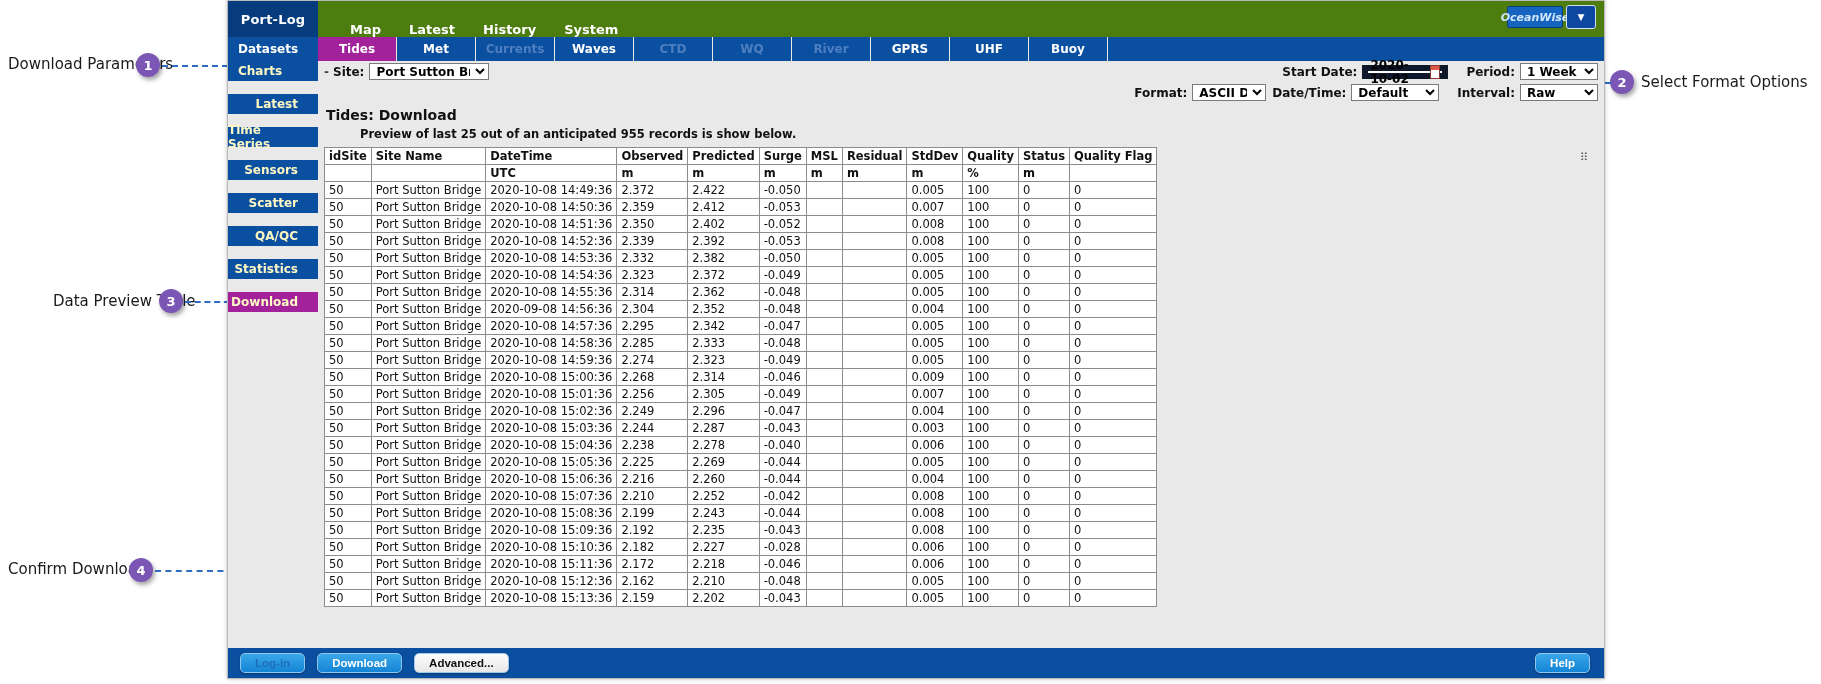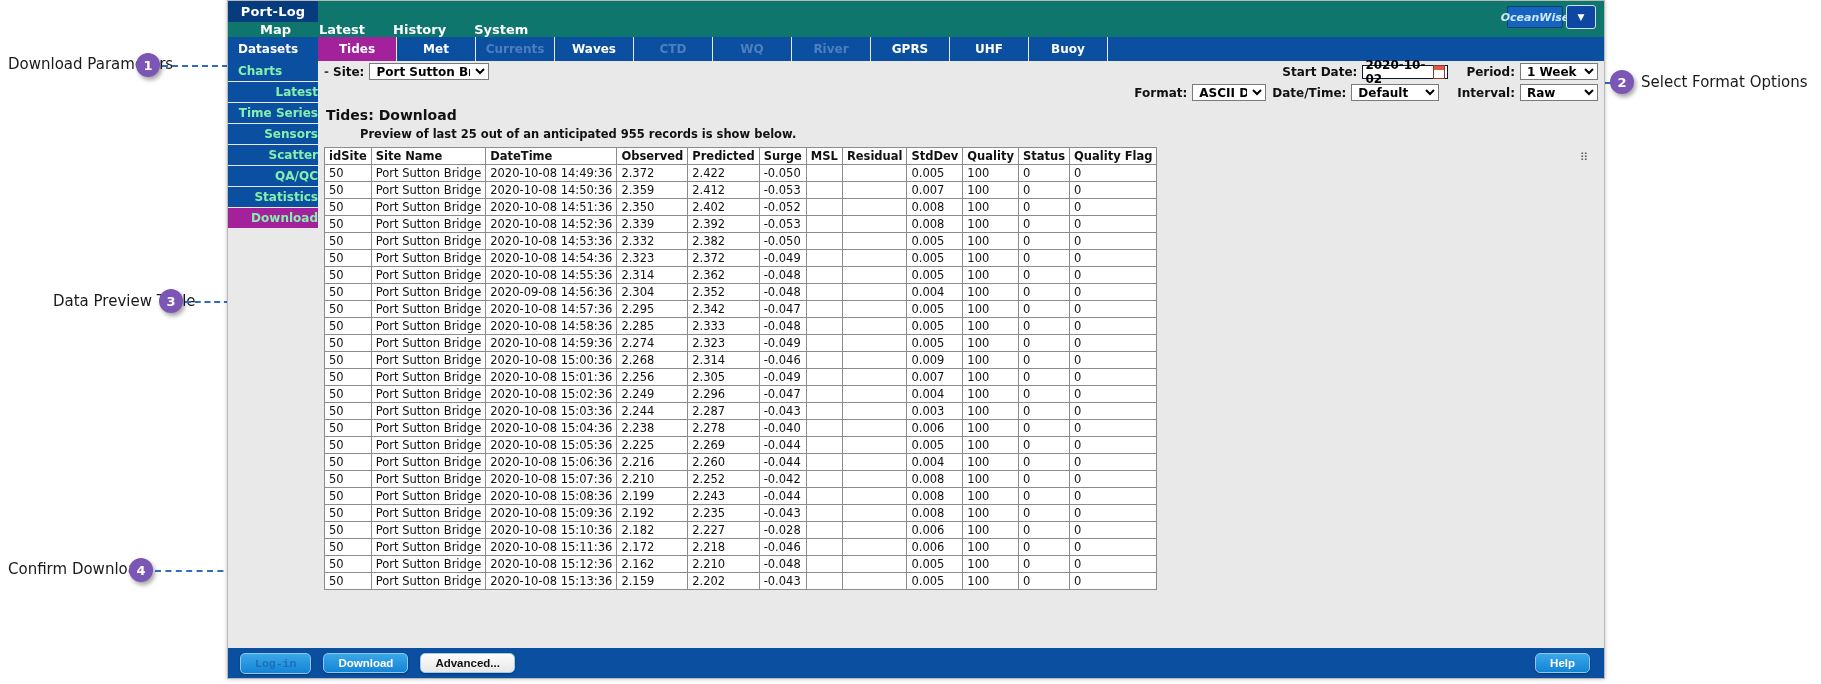--- a/index.html
+++ b/index.html
@@ -23,23 +23,22 @@
     position:absolute;height:0;border-top:2px dashed #2f6bbf;
   }
   
   .app{
     position:absolute;left:227px;top:0;width:1378px;height:679px;
     background:#e9e9e9;border:1px solid #b9b9b9;box-sizing:border-box;
     box-shadow:0 0 4px rgba(0,0,0,.25);
   }
   
   .topbar{
-    height:36px;background:#0f766e;display:flex;align-items:flex-start;
+    height:36px;background:#4d7c0f;display:flex;align-items:flex-end;
     position:relative;
-    flex-direction:column;
   }
   .brand{
     width:90px;min-width:90px;height:36px;background:#063b7d;color:#fff;
     font-weight:bold;font-size:13px;display:flex;align-items:center;
     justify-content:center;letter-spacing:.2px;
   }
   .topmenu{display:flex;align-items:center;gap:0;margin-left:18px;}
   .topmenu span{
     color:#fff;font-weight:bold;font-size:13px;padding:0 14px;cursor:default;
   }
@@ -71,40 +70,40 @@
   }
   .tab.active{background:#a3219b;}
   .tab.disabled{color:#4d7fc0;}
   .tabfill{flex:1;background:#0b4fa0;}
   
   .body{display:flex;height:531px;}
   .sidebar{
     width:90px;min-width:90px;background:#e9e9e9;padding-top:0;
   }
   .sbitem{
-    height:21px;background:#0b4fa0;color:#86efac;font-weight:bold;font-size:12px;
-    display:flex;align-items:center;justify-content:flex-end;padding-right:0;
-    margin-bottom:0;box-sizing:border-box;border-bottom:1px solid #e9e9e9;
+    height:21px;background:#0b4fa0;color:#fef9c3;font-weight:bold;font-size:12px;
+    display:flex;align-items:center;justify-content:flex-end;padding-right:20px;
+    margin-bottom:12px;box-sizing:border-box;border-bottom:1px solid #e9e9e9;
   }
   .sbitem.first{justify-content:flex-start;padding-left:10px;}
   .sbitem.active{background:#a3219b;}
   .content{flex:1;background:#e9e9e9;position:relative;padding:0 6px;}
   
   .prow{display:flex;align-items:center;height:21px;font-size:12px;font-weight:bold;color:#111;}
   .prow .left{display:flex;align-items:center;}
   .dash{color:#444;margin-right:4px;font-weight:bold;}
   .lbl{margin-right:5px;}
   .sel{
     font-family:"DejaVu Sans","Liberation Sans",sans-serif;font-size:12px;
     font-weight:bold;border:1px solid #7a7a7a;background:#fff;height:17px;
     padding:0 2px;box-sizing:border-box;color:#000;
   }
   .txt{
     font-family:"DejaVu Sans","Liberation Sans",sans-serif;font-size:12px;
-    font-weight:bold;border:1px solid #0f172a;background:#fff;height:14px;
+    font-weight:bold;border:6px solid #0f172a;background:#fff;height:14px;
     padding:0 2px;box-sizing:border-box;color:#000;
   }
   .right-params{margin-left:auto;display:flex;align-items:center;}
   .cal-ic{
     width:12px;height:12px;background:linear-gradient(#e05a4a 0 35%, #fff 35% 100%);
     border:1px solid #8a3a30;margin-left:3px;display:inline-block;
   }
   .title{font-size:14px;font-weight:bold;color:#111;margin:4px 0 0 2px;}
   .preview{font-size:11.5px;font-weight:bold;color:#111;margin:4px 0 6px 36px;}
   
@@ -125,21 +124,21 @@
     position:absolute;left:0;right:0;bottom:0;height:30px;background:#0b4fa0;
     display:flex;align-items:center;padding-left:12px;gap:12px;
   }
   .btn{
     background:linear-gradient(#3aa7e8,#1484d6);border:1px solid #8fc7ee;
     border-radius:5px;color:#fff;font-size:11.5px;font-weight:bold;
     padding:3px 14px;box-shadow:0 1px 2px rgba(0,0,0,.3);
   }
   .btn.light{background:linear-gradient(#fdfdfd,#e7e7e7);color:#111;border:1px solid #9fc9e8;}
   .btn.help{position:absolute;right:14px;}
-  .btn.login{color:#1e6fb8;background:linear-gradient(#3aa7e8,#1484d6);font-family:Liberation Mono, monospace;}
+  .btn.login{color:#1e6fb8;background:linear-gradient(#3aa7e8,#1484d6);}
 </style>
 </head>
 <body>
 
 <div class="anno-label" style="left:8px;top:55px;">Download Parameters</div>
 <div class="anno-badge" style="left:136px;top:53px;">1</div>
 <div class="anno-line" style="left:162px;top:65px;width:66px;"></div>
 
 <div class="anno-badge" style="left:1610px;top:70px;">2</div>
 <div class="anno-label" style="left:1641px;top:73px;">Select Format Options</div>
@@ -253,20 +252,34 @@
                 <th>Observed</th>
                 <th>Predicted</th>
                 <th>Surge</th>
                 <th>MSL</th>
                 <th>Residual</th>
                 <th>StdDev</th>
                 <th>Quality</th>
                 <th>Status</th>
                 <th>Quality Flag</th>
               </tr>
+            <tr id="unit-row">
+                <td class="unit"></td>
+                <td class="unit"></td>
+                <td class="unit">UTC</td>
+                <td class="unit">m</td>
+                <td class="unit">m</td>
+                <td class="unit">m</td>
+                <td class="unit">m</td>
+                <td class="unit">m</td>
+                <td class="unit">m</td>
+                <td class="unit">%</td>
+                <td class="unit">m</td>
+                <td class="unit"></td>
+              </tr>
           </thead>
           <tbody id="tbody">
               <tr>
                 <td>50</td>
                 <td>Port Sutton Bridge</td>
                 <td>2020-10-08 14:49:36</td>
                 <td>2.372</td>
                 <td>2.422</td>
                 <td>-0.050</td>
                 <td></td>

